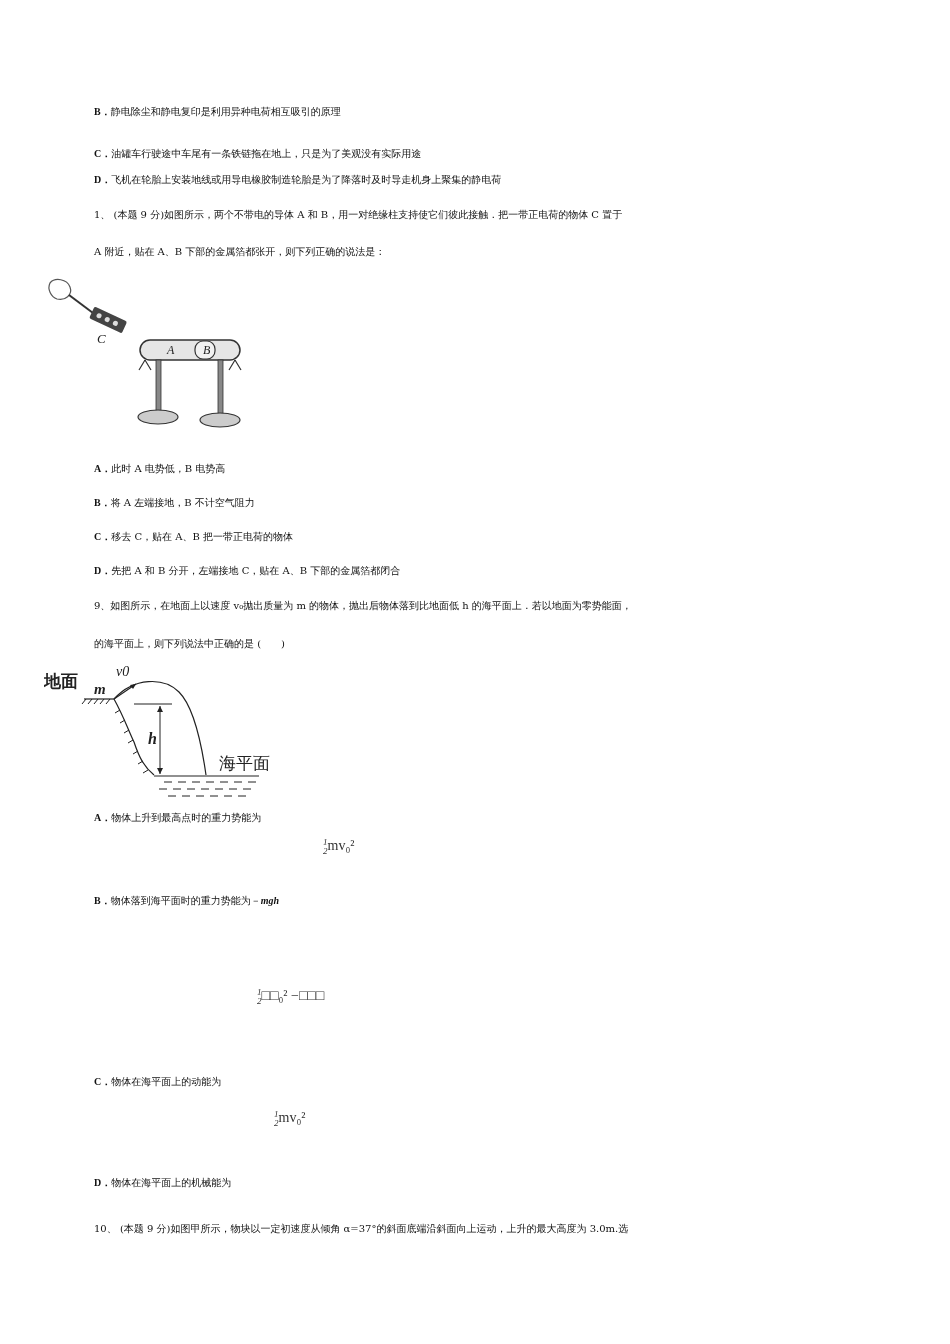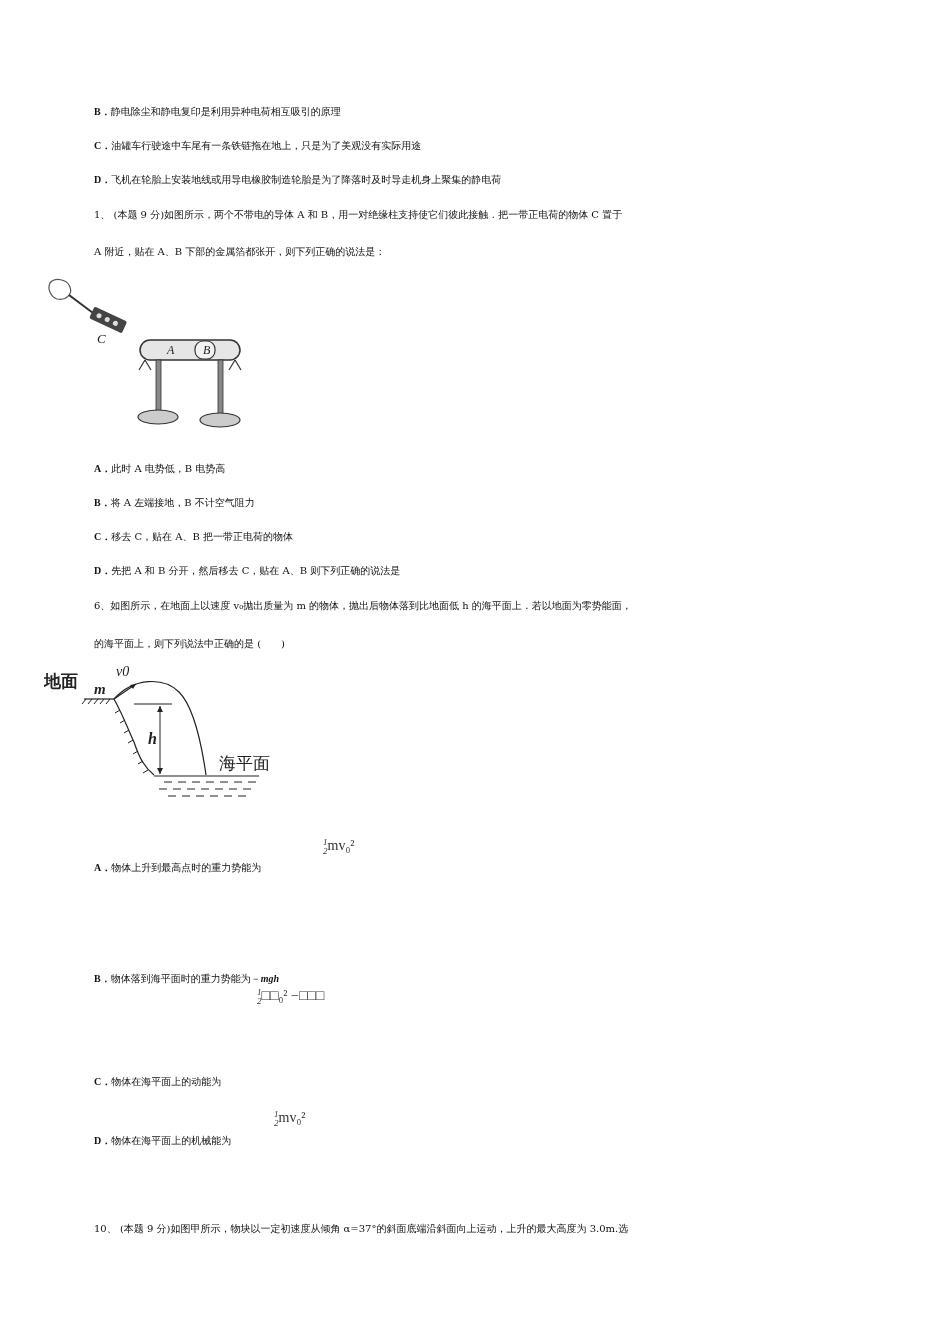--- a/index.html
+++ b/index.html
@@ -12,21 +12,21 @@
   .frac { display: inline-block; font-size: 9px; line-height: 9px; text-align: center; vertical-align: middle; font-style: italic; }
   .frac span { display: block; }
   .figure { position: absolute; }
 </style>
 </head>
 <body>
 
 <div class="line" style="top:102px">
   <span class="opt-letter">B．</span><span>静电除尘和静电复印是利用异种电荷相互吸引的原理</span>
 </div>
-<div class="line" style="top:136px">
+<div class="line" style="top:144px">
   <span class="opt-letter">C．</span><span>油罐车行驶途中车尾有一条铁链拖在地上，只是为了美观没有实际用途</span>
 </div>
 <div class="line" style="top:170px">
   <span class="opt-letter">D．</span><span>飞机在轮胎上安装地线或用导电橡胶制造轮胎是为了降落时及时导走机身上聚集的静电荷</span>
 </div>
 
 <div class="line" style="top:205px">1、 (本题 9 分)如图所示，两个不带电的导体 A 和 B，用一对绝缘柱支持使它们彼此接触．把一带正电荷的物体 C 置于</div>
 <div class="line" style="top:242px">A 附近，贴在 A、B 下部的金属箔都张开，则下列正确的说法是：</div>
 
 <div class="figure" style="left:45px;top:275px;width:250px;height:160px">
@@ -61,24 +61,24 @@
 <div class="line" style="top:459px">
   <span class="opt-letter">A．</span><span>此时 A 电势低，B 电势高</span>
 </div>
 <div class="line" style="top:493px">
   <span class="opt-letter">B．</span><span>将 A 左端接地，B 不计空气阻力</span>
 </div>
 <div class="line" style="top:527px">
   <span class="opt-letter">C．</span><span>移去 C，贴在 A、B 把一带正电荷的物体</span>
 </div>
 <div class="line" style="top:561px">
-  <span class="opt-letter">D．</span><span>先把 A 和 B 分开，然后移去 C，贴在 A、B 则下列正确的说法是</span>
+  <span class="opt-letter">D．</span><span>先把 A 和 B 分开，左端接地 C，贴在 A、B 下部的金属箔都闭合</span>
 </div>
 
-<div class="line" style="top:596px">6、如图所示，在地面上以速度 v₀抛出质量为 m 的物体，抛出后物体落到比地面低 h 的海平面上．若以地面为零势能面，</div>
+<div class="line" style="top:596px">9、如图所示，在地面上以速度 v₀抛出质量为 m 的物体，抛出后物体落到比地面低 h 的海平面上．若以地面为零势能面，</div>
 <div class="line" style="top:634px">的海平面上，则下列说法中正确的是 (　　)</div>
 
 <div class="figure" style="left:44px;top:662px;width:250px;height:140px">
   <svg width="250" height="140" viewBox="0 0 250 140">
     <text x="0" y="25" font-family="DejaVu Sans, sans-serif" font-size="17" font-weight="bold" fill="#222">地面</text>
     <text x="50" y="32" font-family="Liberation Serif, serif" font-style="italic" font-size="15" font-weight="bold" fill="#222">m</text>
     <text x="72" y="14" font-family="Liberation Serif, serif" font-style="italic" font-size="14" fill="#222">v0</text>
 
     <line x1="40" y1="37" x2="70" y2="37" stroke="#222" stroke-width="1.2"></line>
     <path d="M42,37 l-4,5 M48,37 l-4,5 M54,37 l-4,5 M60,37 l-4,5 M66,37 l-4,5" stroke="#222" stroke-width="1"></path>
@@ -97,38 +97,38 @@
     <text x="104" y="82" font-family="Liberation Serif, serif" font-style="italic" font-size="16" font-weight="bold" fill="#222">h</text>
 
     <line x1="110" y1="114" x2="215" y2="114" stroke="#222" stroke-width="1.2"></line>
     <path d="M120,120 h8 M134,120 h8 M148,120 h8 M162,120 h8 M176,120 h8 M190,120 h8 M204,120 h8" stroke="#222" stroke-width="1"></path>
     <path d="M115,127 h8 M129,127 h8 M143,127 h8 M157,127 h8 M171,127 h8 M185,127 h8 M199,127 h8" stroke="#222" stroke-width="1"></path>
     <path d="M124,134 h8 M138,134 h8 M152,134 h8 M166,134 h8 M180,134 h8 M194,134 h8" stroke="#222" stroke-width="1"></path>
     <text x="175" y="107" font-family="DejaVu Sans, sans-serif" font-size="17" fill="#222">海平面</text>
   </svg>
 </div>
 
-<div class="line" style="top:858px">
+<div class="line" style="top:808px">
   <span class="opt-letter">A．</span><span>物体上升到最高点时的重力势能为</span>
 </div>
 <div class="formula" style="left:323px;top:838px">
   <span class="frac"><span>1</span><span>2</span></span><span>mv₀²</span>
 </div>
 
-<div class="line" style="top:969px">
+<div class="line" style="top:891px">
   <span class="opt-letter">B．</span><span>物体落到海平面时的重力势能为－</span><i class="v">mgh</i>
 </div>
 
 <div class="line" style="top:1072px">
   <span class="opt-letter">C．</span><span>物体在海平面上的动能为</span>
 </div>
 <div class="formula" style="left:257px;top:988px">
   <span class="frac"><span>1</span><span>2</span></span><span>□□₀² −□□□</span>
 </div>
 
-<div class="line" style="top:1131px">
+<div class="line" style="top:1173px">
   <span class="opt-letter">D．</span><span>物体在海平面上的机械能为</span>
 </div>
 <div class="formula" style="left:274px;top:1110px">
   <span class="frac"><span>1</span><span>2</span></span><span>mv₀²</span>
 </div>
 
 <div class="line" style="top:1219px">10、 (本题 9 分)如图甲所示，物块以一定初速度从倾角 α=37°的斜面底端沿斜面向上运动，上升的最大高度为 3.0m.选</div>
 
 </body></html>

